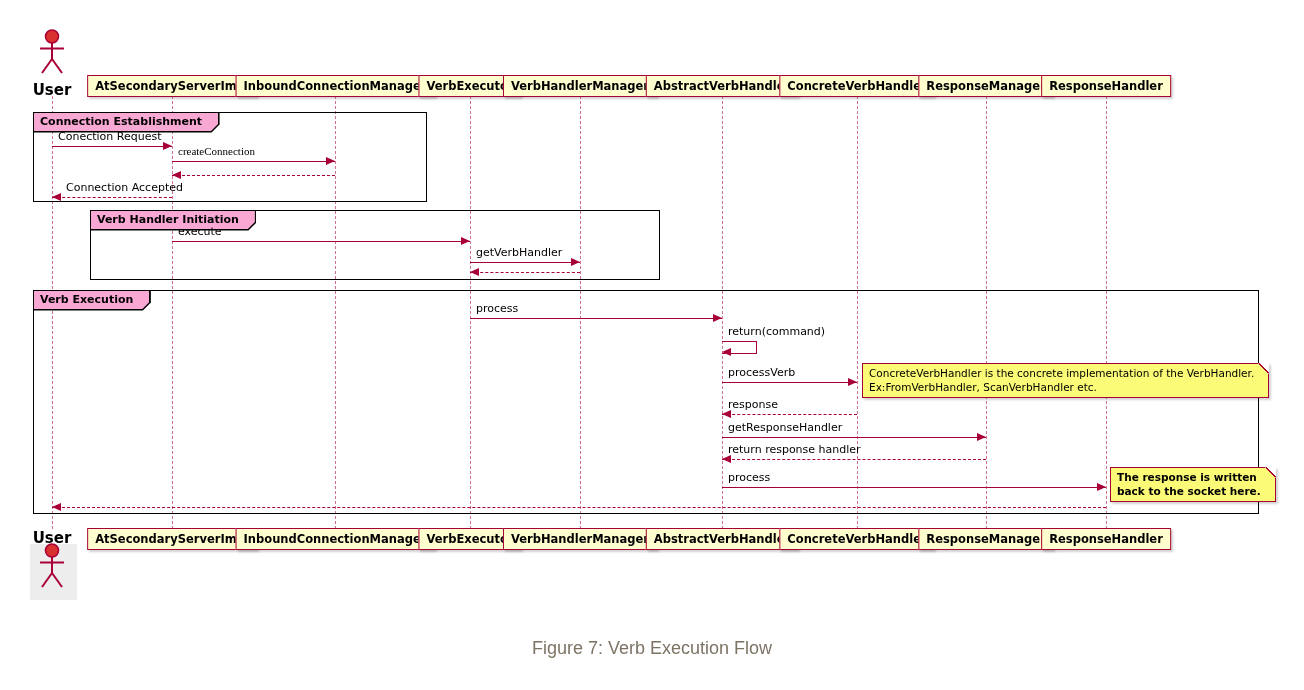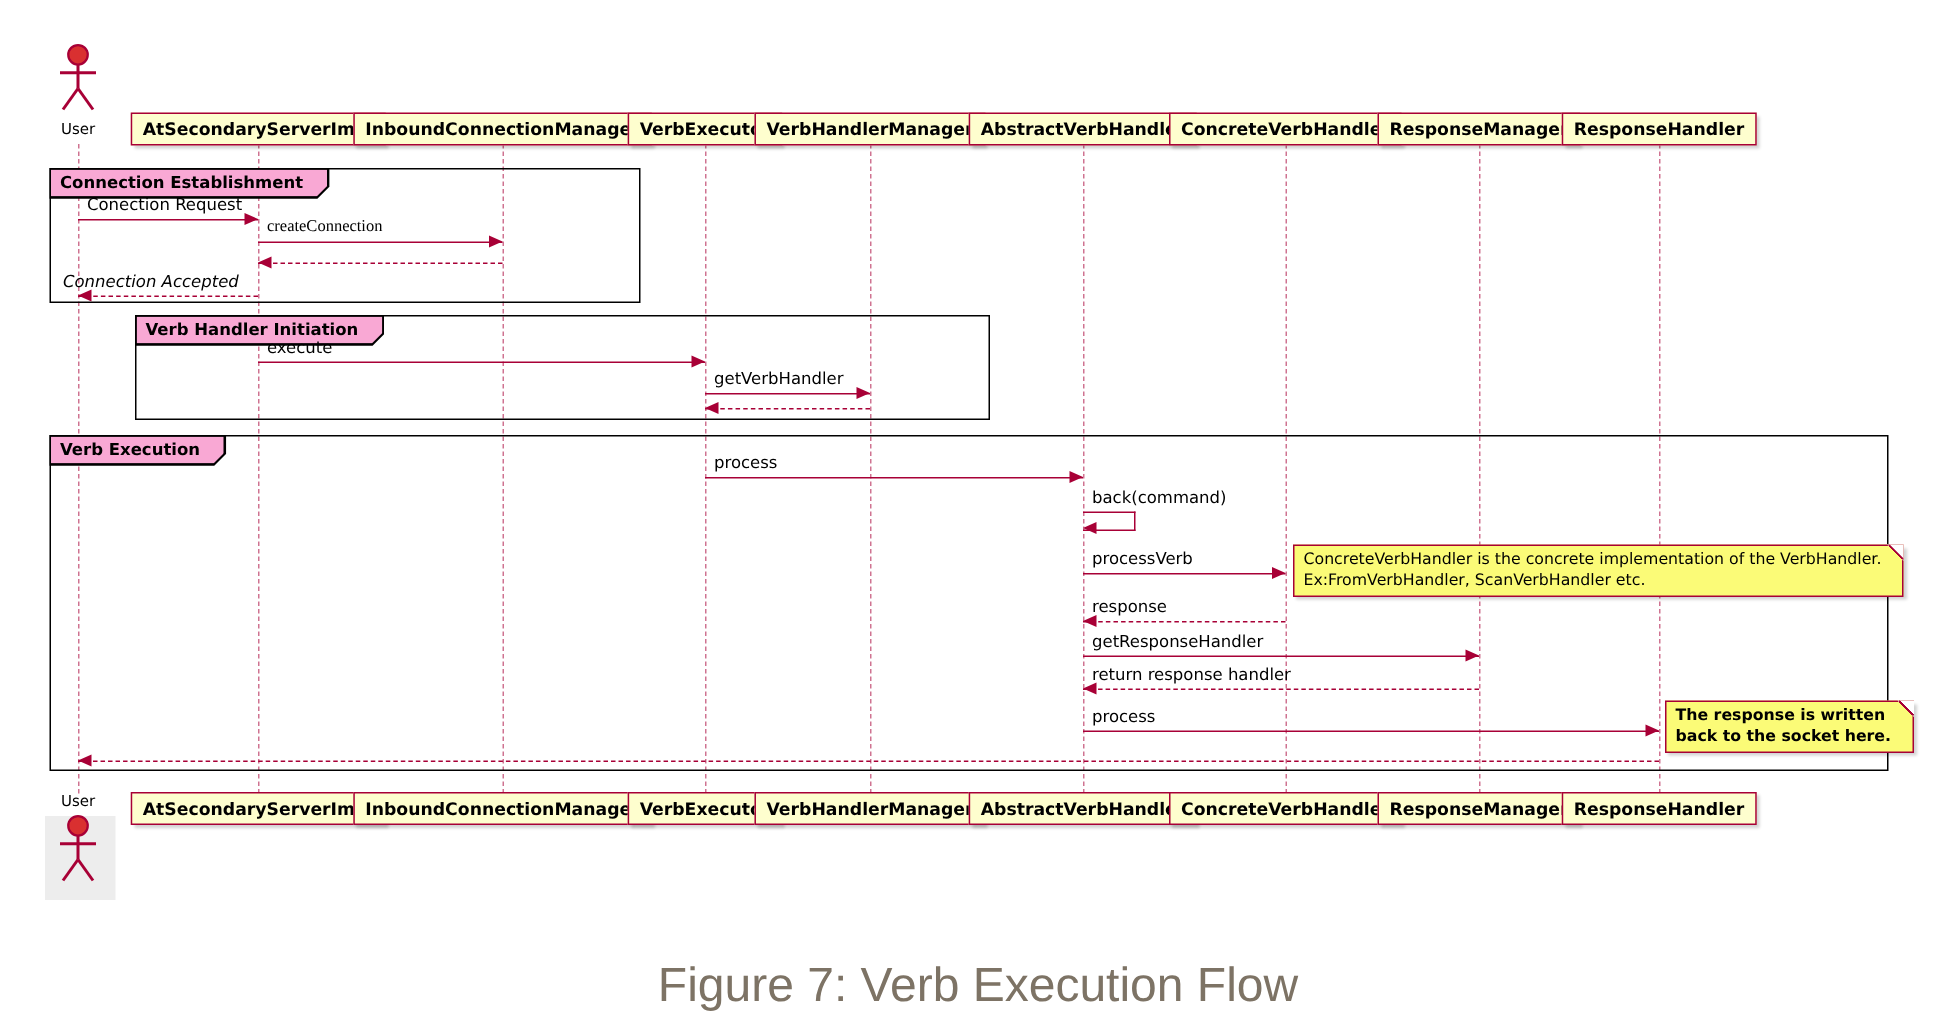--- a/index.html
+++ b/index.html
@@ -33,27 +33,27 @@
 
   .note{position:absolute;background:#FBFB77;border:1px solid #A80036;
         box-shadow:2px 2px 2px rgba(0,0,0,.18);font-size:10.5px;line-height:1.3;
         color:#000;padding:3px 14px 3px 6px;white-space:pre;}
   .note::before{content:"";position:absolute;top:-1px;right:-1px;width:0;height:0;
         border-top:11px solid #fff;border-left:11px solid transparent;}
   .note::after{content:"";position:absolute;top:-1px;right:-1px;width:10px;height:10px;
         background:linear-gradient(225deg,transparent 46%,#A80036 47%,#A80036 55%,#FBFB77 56%);}
 
   .actor{position:absolute;width:32px;height:48px;}
-  .actor-label{position:absolute;transform:translateX(-50%);font-size:10px;
-        font-weight:400;color:#000;white-space:nowrap;}
+  .actor-label{position:absolute;transform:translateX(-50%);font-size:15px;
+        font-weight:700;color:#000;white-space:nowrap;}
 
   .shade{position:absolute;background:#ededed;}
 
   #caption{position:absolute;left:0;right:0;top:638px;text-align:center;
-        font-size:32px;color:#7D7365;font-family:"Liberation Sans", sans-serif;}
+        font-size:18px;color:#7D7365;font-family:"Liberation Sans", sans-serif;}
 </style>
 </head>
 <body>
 
 <div id="stage">
   <div id="caption">Figure 7: Verb Execution Flow</div>
 <div class="lifeline" style="left: 52px; top: 96px; height: 433px;"></div>
     <div class="lifeline" style="left: 172px; top: 96px; height: 433px;"></div>
     <div class="lifeline" style="left: 335px; top: 96px; height: 433px;"></div>
     <div class="lifeline" style="left: 470px; top: 96px; height: 433px;"></div>
@@ -81,35 +81,35 @@
     <div class="msg-line" style="left: 52px; top: 146px; width: 120px;"></div>
     <div class="arrow right" style="left: 163px; top: 142px;"></div>
     <div class="msg-label" style="left: 58px; top: 130px;">Conection Request</div>
     <div class="msg-line" style="left: 172px; top: 161px; width: 163px;"></div>
     <div class="arrow right" style="left: 326px; top: 157px;"></div>
     <div class="msg-label" style="left: 178px; top: 145px; font-family: Liberation Serif, serif;">createConnection</div>
     <div class="msg-line dashed" style="left: 172px; top: 175px; width: 163px;"></div>
     <div class="arrow left" style="left: 172px; top: 171px;"></div>
     <div class="msg-line dashed" style="left: 52px; top: 197px; width: 120px;"></div>
     <div class="arrow left" style="left: 52px; top: 193px;"></div>
-    <div class="msg-label" style="left: 42px; top: 181px; font-style: italic;">Connection Accepted</div>
+    <div class="msg-label" style="left: 66px; top: 181px;">Connection Accepted</div>
     <div class="msg-line" style="left: 172px; top: 241px; width: 298px;"></div>
     <div class="arrow right" style="left: 461px; top: 237px;"></div>
     <div class="msg-label" style="left: 178px; top: 225px;">execute</div>
     <div class="msg-line" style="left: 470px; top: 262px; width: 110px;"></div>
     <div class="arrow right" style="left: 571px; top: 258px;"></div>
     <div class="msg-label" style="left: 476px; top: 246px;">getVerbHandler</div>
     <div class="msg-line dashed" style="left: 470px; top: 272px; width: 110px;"></div>
     <div class="arrow left" style="left: 470px; top: 268px;"></div>
     <div class="msg-line" style="left: 470px; top: 318px; width: 252px;"></div>
     <div class="arrow right" style="left: 713px; top: 314px;"></div>
     <div class="msg-label" style="left: 476px; top: 302px;">process</div>
     <div class="self-loop" style="left: 722px; top: 341px;"></div>
     <div class="arrow left" style="left: 722px; top: 348px;"></div>
-    <div class="msg-label" style="left: 728px; top: 325px;">back(command)</div>
+    <div class="msg-label" style="left: 728px; top: 325px;">return(command)</div>
     <div class="msg-line" style="left: 722px; top: 382px; width: 135px;"></div>
     <div class="arrow right" style="left: 848px; top: 378px;"></div>
     <div class="msg-label" style="left: 728px; top: 366px;">processVerb</div>
     <div class="msg-line dashed" style="left: 722px; top: 414px; width: 135px;"></div>
     <div class="arrow left" style="left: 722px; top: 410px;"></div>
     <div class="msg-label" style="left: 728px; top: 398px;">response</div>
     <div class="msg-line" style="left: 722px; top: 437px; width: 264px;"></div>
     <div class="arrow right" style="left: 977px; top: 433px;"></div>
     <div class="msg-label" style="left: 728px; top: 421px;">getResponseHandler</div>
     <div class="msg-line dashed" style="left: 722px; top: 459px; width: 264px;"></div>

